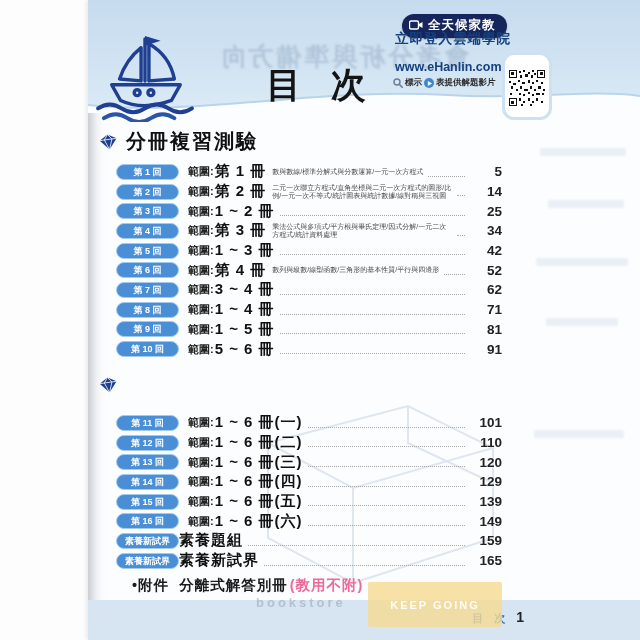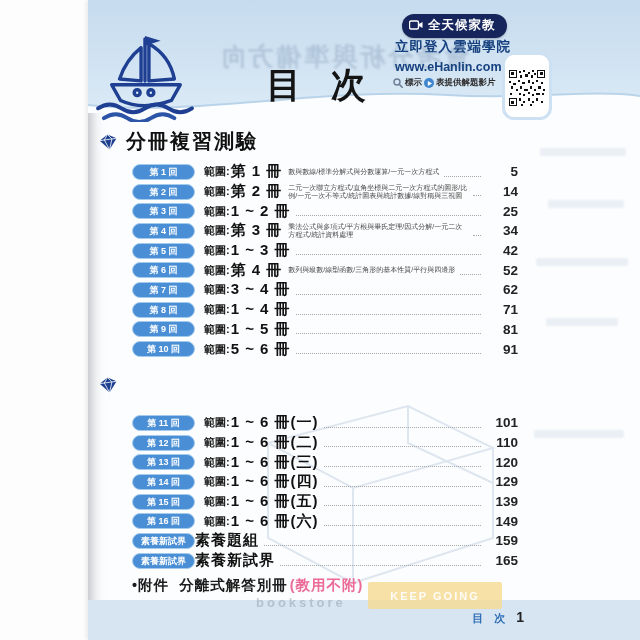--- a/index.html
+++ b/index.html
@@ -16,56 +16,56 @@
         letter-spacing:3px;filter:blur(1.2px);white-space:nowrap;}
   .ship{position:absolute;left:6px;top:32px;width:102px;height:90px;z-index:3;}
   .page-title{position:absolute;left:148px;top:62px;width:170px;text-align:center;z-index:3;
         font-size:35px;font-weight:900;color:#141414;letter-spacing:10px;}
   
   .pill{position:absolute;left:314px;top:14px;z-index:4;background:#16265c;color:#fff;
         border-radius:12px;padding:3px 11px 4px 7px;font-size:12.5px;font-weight:bold;
         letter-spacing:1px;display:flex;align-items:center;gap:5px;box-shadow:0 1px 2px rgba(0,0,0,.25);}
   .pill:after{content:'';position:absolute;left:16px;bottom:-6px;width:0;height:0;
         border:7px solid transparent;border-top-color:#16265c;border-left-width:3px;border-right-width:9px;}
-  .promo-line1{position:absolute;left:307px;top:38px;z-index:4;font-size:13.5px;font-weight:bold;color:#16407e;letter-spacing:1px;}
+  .promo-line1{position:absolute;left:307px;top:30px;z-index:4;font-size:13.5px;font-weight:bold;color:#16407e;letter-spacing:1px;}
   .promo-line2{position:absolute;left:307px;top:60px;z-index:4;font-size:12.5px;font-weight:bold;color:#16407e;}
   .promo-note{position:absolute;left:305px;top:77px;z-index:4;font-size:8.5px;color:#2a2a2a;
         display:flex;align-items:center;gap:2px;font-weight:bold;}
   .play-dot{display:inline-flex;width:10px;height:10px;border-radius:50%;background:#3f86cc;
         align-items:center;justify-content:center;}
   .play-dot svg{width:5px;height:5px;}
   .qr-blob{position:absolute;left:414px;top:52px;z-index:5;width:50px;height:68px;background:#fff;
         border:3px solid #cde1f2;border-radius:12px;display:flex;align-items:flex-end;justify-content:center;padding:4px;}
   .qr-blob svg{width:38px;height:38px;margin-bottom:6px;}
   
   .section-head{position:absolute;left:12px;display:flex;align-items:center;gap:9px;z-index:2;}
   .section-head h2{margin:0;font-size:20px;font-weight:900;color:#101010;letter-spacing:2px;}
   .diamond-icon{display:inline-block;width:17px;height:16px;transform:rotate(-8deg);}
-  .rows{position:absolute;left:44px;width:386px;z-index:2;}
+  .rows{position:absolute;left:28px;width:386px;z-index:2;}
   .row{height:19.7px;display:flex;align-items:center;}
   .badge{min-width:63px;text-align:center;background:#4a8fd5;border:1.5px solid #a3cbee;
         color:#fff;font-size:10.5px;font-weight:bold;border-radius:9px;padding:1px 5px;
         letter-spacing:1px;line-height:12px;flex:0 0 auto;}
   .badge.wide{font-size:9px;letter-spacing:0;}
   .row-label{font-size:11px;font-weight:bold;color:#222;margin:0 1px 0 9px;flex:0 0 auto;}
   .row-range{font-size:15px;font-weight:600;color:#111;letter-spacing:1px;white-space:nowrap;flex:0 0 auto;}
   .row-desc{font-size:7px;line-height:8px;color:#4a4a4a;margin-left:6px;max-width:182px;
         word-break:break-all;flex:0 1 auto;}
   .leader{flex:1 1 10px;border-bottom:1.5px dotted #a8a8a8;margin:0 5px;align-self:flex-end;margin-bottom:5px;min-width:8px;}
   .row-page{flex:0 0 32px;text-align:right;font-size:13.5px;font-weight:bold;color:#222;}
   
   .appendix{position:absolute;left:44px;top:576px;z-index:4;font-size:14.5px;font-weight:bold;color:#1c1c1c;letter-spacing:1px;}
   .appendix .note{color:#ec6a96;margin-left:2px;}
   
   .footer{position:absolute;left:0;bottom:0;width:552px;height:40px;background:#d7e5f3;z-index:3;}
   .footer-inner{position:absolute;right:116px;top:9px;display:flex;align-items:baseline;gap:7px;}
   .footer-label{font-size:11px;font-weight:bold;color:#2f6db5;letter-spacing:4px;}
   .footer-num{font-size:14px;font-weight:bold;color:#222;}
   
-  .sticky{position:absolute;left:280px;top:582px;width:134px;height:27px;z-index:6;
+  .sticky{position:absolute;left:280px;top:582px;width:134px;height:45px;z-index:6;
         background:rgba(245,219,148,.82);border-radius:2px;display:flex;align-items:center;justify-content:center;
         color:rgba(255,255,255,.9);font-size:11px;font-weight:bold;letter-spacing:2px;filter:blur(.4px);}
   .bookstore{position:absolute;left:168px;top:595px;z-index:5;color:rgba(120,132,145,.38);
         font-size:13px;font-weight:bold;letter-spacing:3px;filter:blur(.7px);}
   .cube-ghost{position:absolute;left:150px;top:388px;width:280px;height:200px;z-index:1;opacity:.55;}
   .smudge{position:absolute;background:rgba(160,185,210,.20);filter:blur(1px);z-index:1;border-radius:2px;}
 </style>
 </head>
 <body>
 

